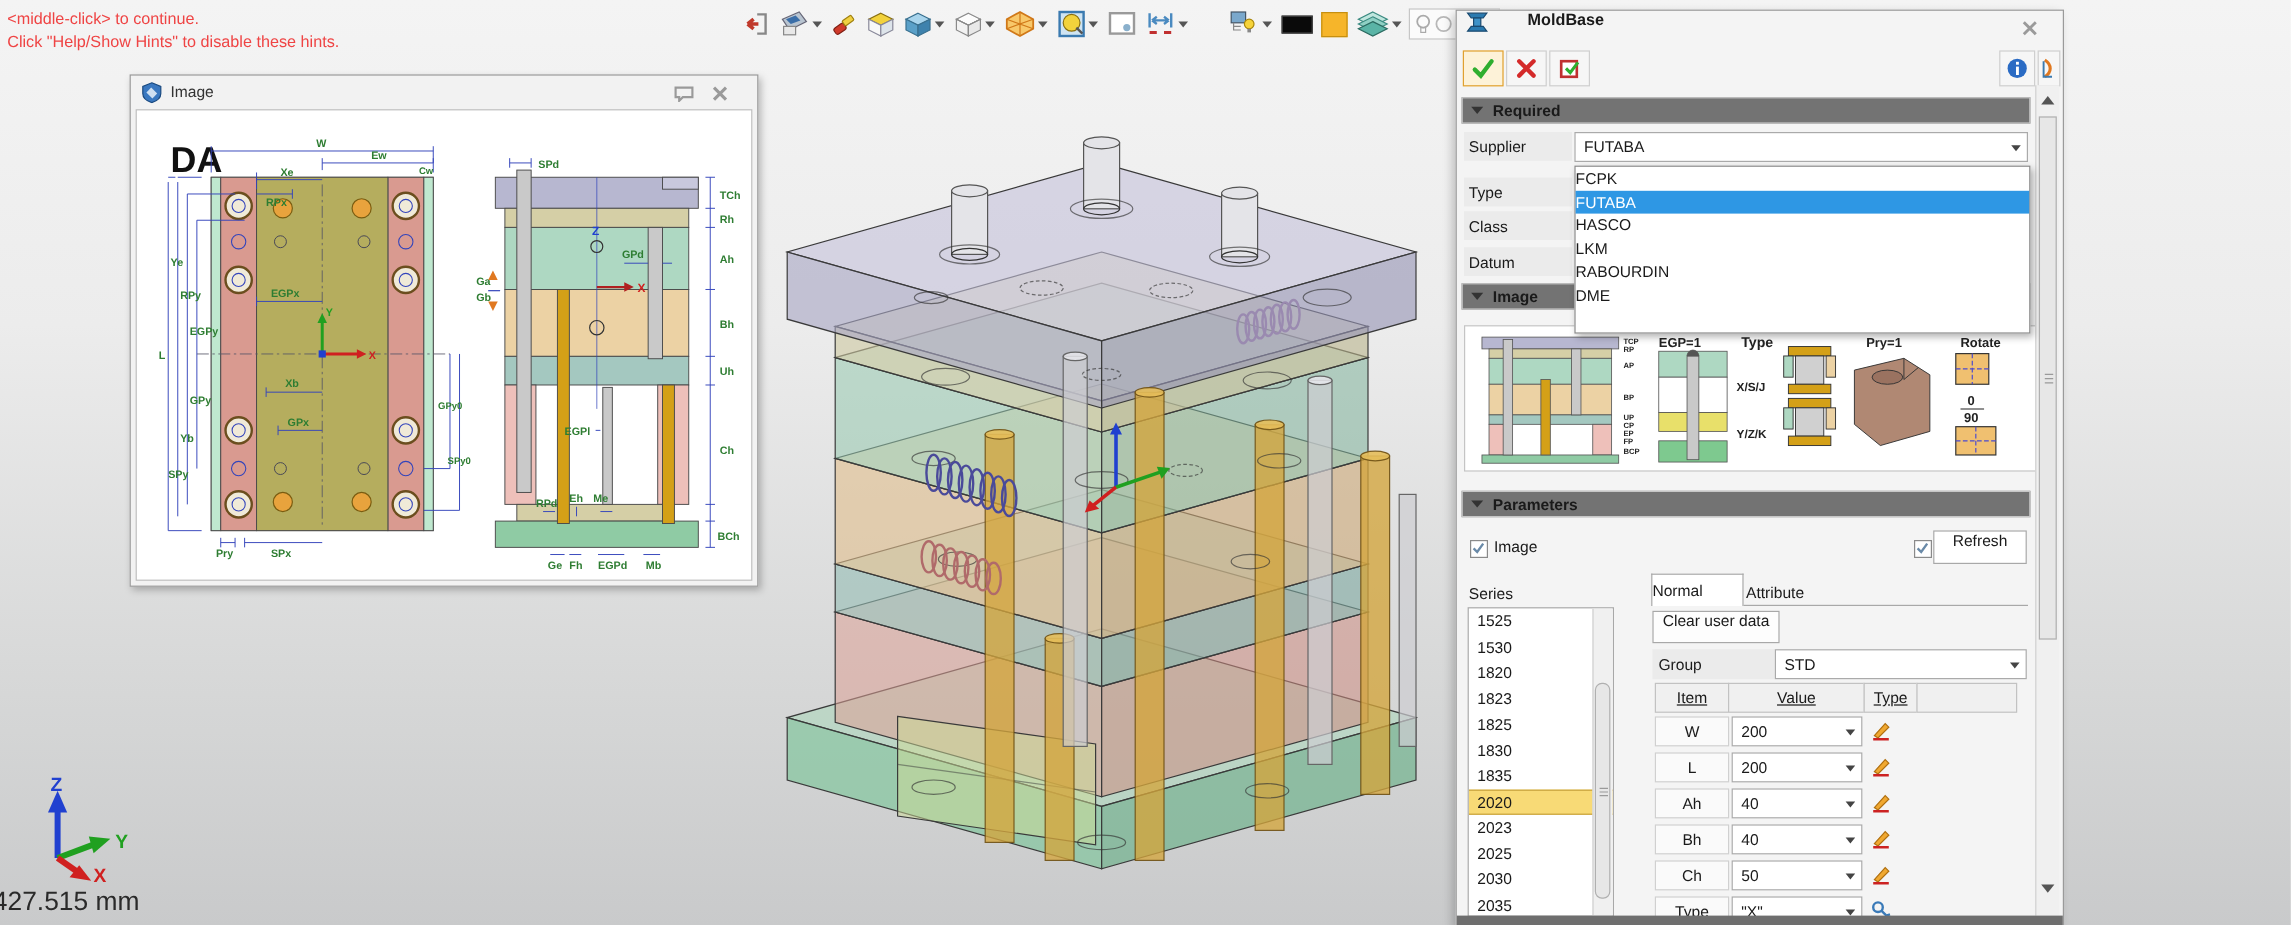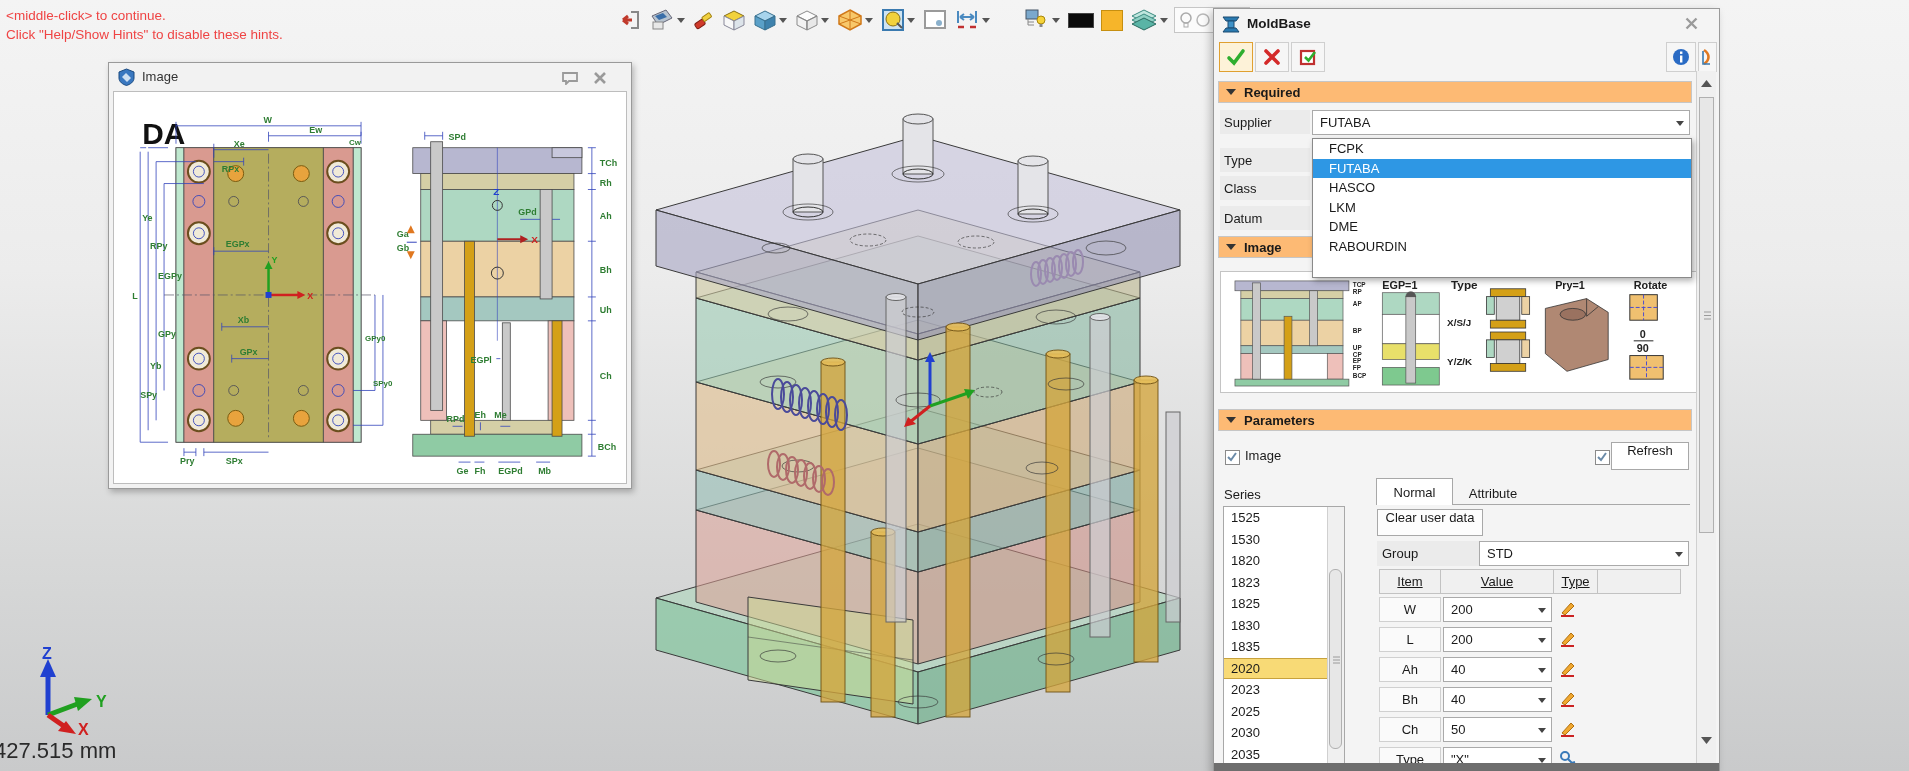--- a/index.html
+++ b/index.html
@@ -23,38 +23,38 @@
   #imgwin .titlebar{height:27px;display:flex;align-items:center;font-size:13px;color:#333;}
   #imgwin .content{position:absolute;left:4px;top:28px;width:512px;height:391px;background:#fff;border:1px solid #bdbdbd;}
   
   #view3d{left:628px;top:62px;z-index:1;}
   
   #triad{left:8px;top:645px;z-index:4;}
   #measure{left:-6px;top:738px;font-size:22px;color:#2a2a2a;z-index:4;}
   
   #mb{left:1213px;top:8px;width:505px;height:763px;background:#f4f4f4;border:1px solid #9a9a9a;
       box-shadow:-3px 3px 8px rgba(0,0,0,.22);z-index:50;font-size:13px;color:#1a1a1a;}
-  #mb .titlebar{height:29px;display:flex;align-items:center;}
+  #mb .titlebar{height:29px;display:flex;gap:26px;}
   #mb .title{font-weight:bold;font-size:13.5px;margin-left:6px;}
   .mb-btn{position:absolute;width:32px;height:28px;background:#f6f6f6;border:1px solid #cfcfcf;
           display:flex;align-items:center;justify-content:center;}
-  .sec-head{position:absolute;left:4px;width:474px;height:22px;background:#fdba74;border:1px solid #c6c6c6;
+  .sec-head{position:absolute;left:4px;width:474px;height:22px;background:#737373;border:1px solid #c6c6c6;
             display:flex;align-items:center;font-weight:bold;box-sizing:border-box;}
   .sec-tri{width:0;height:0;border:5px solid transparent;border-top:6px solid #333;margin:5px 8px 0 7px;}
   .fld-label{position:absolute;left:6px;width:90px;height:24px;background:#ebebeb;display:flex;align-items:center;padding-left:4px;box-sizing:border-box;}
   .combo{position:absolute;background:#fff;border:1px solid #aaa;display:flex;align-items:center;box-sizing:border-box;}
   .combo .val{margin-left:7px;flex:1;}
   .combo .caret{border-top-color:#444;margin-right:5px;}
   #dropdown{position:absolute;left:98px;top:129px;width:378px;height:138px;background:#fff;border:1px solid #8a8a8a;
             box-shadow:2px 3px 6px rgba(0,0,0,.3);z-index:9;}
-  .dd-item{height:19.5px;display:flex;align-items:center;padding-left:16px;font-size:13px;}
+  .dd-item{height:19.5px;display:flex;align-items:center;padding-left:0;font-size:13px;}
   .dd-sel{background:#2e97e4;color:#fff;}
   .chk{width:13px;height:13px;background:#fff;border:1px solid #8a8a8a;position:absolute;}
   .btn{background:#fdfdfd;border:1px solid #a8a8a8;display:flex;justify-content:center;position:absolute;box-sizing:border-box;}
-  .tab{position:absolute;display:flex;align-items:center;justify-content:center;box-sizing:border-box;}
+  .tab{position:absolute;display:flex;align-items:center;box-sizing:border-box;}
   .series-item{height:21.5px;display:flex;align-items:center;padding-left:7px;box-sizing:border-box;}
   .series-sel{background:#f8da76;border-top:1px solid #c8a23c;border-bottom:1px solid #c8a23c;}
   .tbl-cell{position:absolute;border:1px solid #c2c2c2;box-sizing:border-box;display:flex;align-items:center;justify-content:center;background:#f0f0f0;text-decoration:underline;}
   .row-cell{position:absolute;box-sizing:border-box;display:flex;align-items:center;background:#fff;border:1px solid #d0d0d0;}
   .scroll{background:#f0f0f0;}
   .thumb{position:absolute;background:#e7e7e7;border:1px solid #b0b0b0;box-sizing:border-box;}
   svg text{font-family:"Liberation Sans","DejaVu Sans",sans-serif;}
 </style>
 </head>
 <body>
@@ -549,22 +549,22 @@
   <div class="combo" style="left:98px;top:101px;width:378px;height:25px">
     <span class="val">FUTABA</span>
     <span class="caret"></span>
   </div>
 
   <div id="dropdown">
     <div class="dd-item">FCPK</div>
     <div class="dd-item dd-sel">FUTABA</div>
     <div class="dd-item">HASCO</div>
     <div class="dd-item">LKM</div>
+    <div class="dd-item">RABOURDIN</div>
     <div class="dd-item">DME</div>
-    <div class="dd-item">RABOURDIN</div>
   </div>
 
   <div class="sec-head" style="top:227px">
     <span class="sec-tri"></span>
     <span>Image</span>
   </div>
   <div style="position:absolute;left:6px;top:262px;width:485px;height:122px;background:#fff;border:1px solid #c4c4c4;box-sizing:border-box">
     <svg width="442" height="112" viewBox="0 0 450 112" style="position:absolute;left:12px;top:4px">
       <g stroke="#555" stroke-width="0.7">
         <rect x="2" y="4" width="116" height="10" fill="#b7b7d0"></rect>

